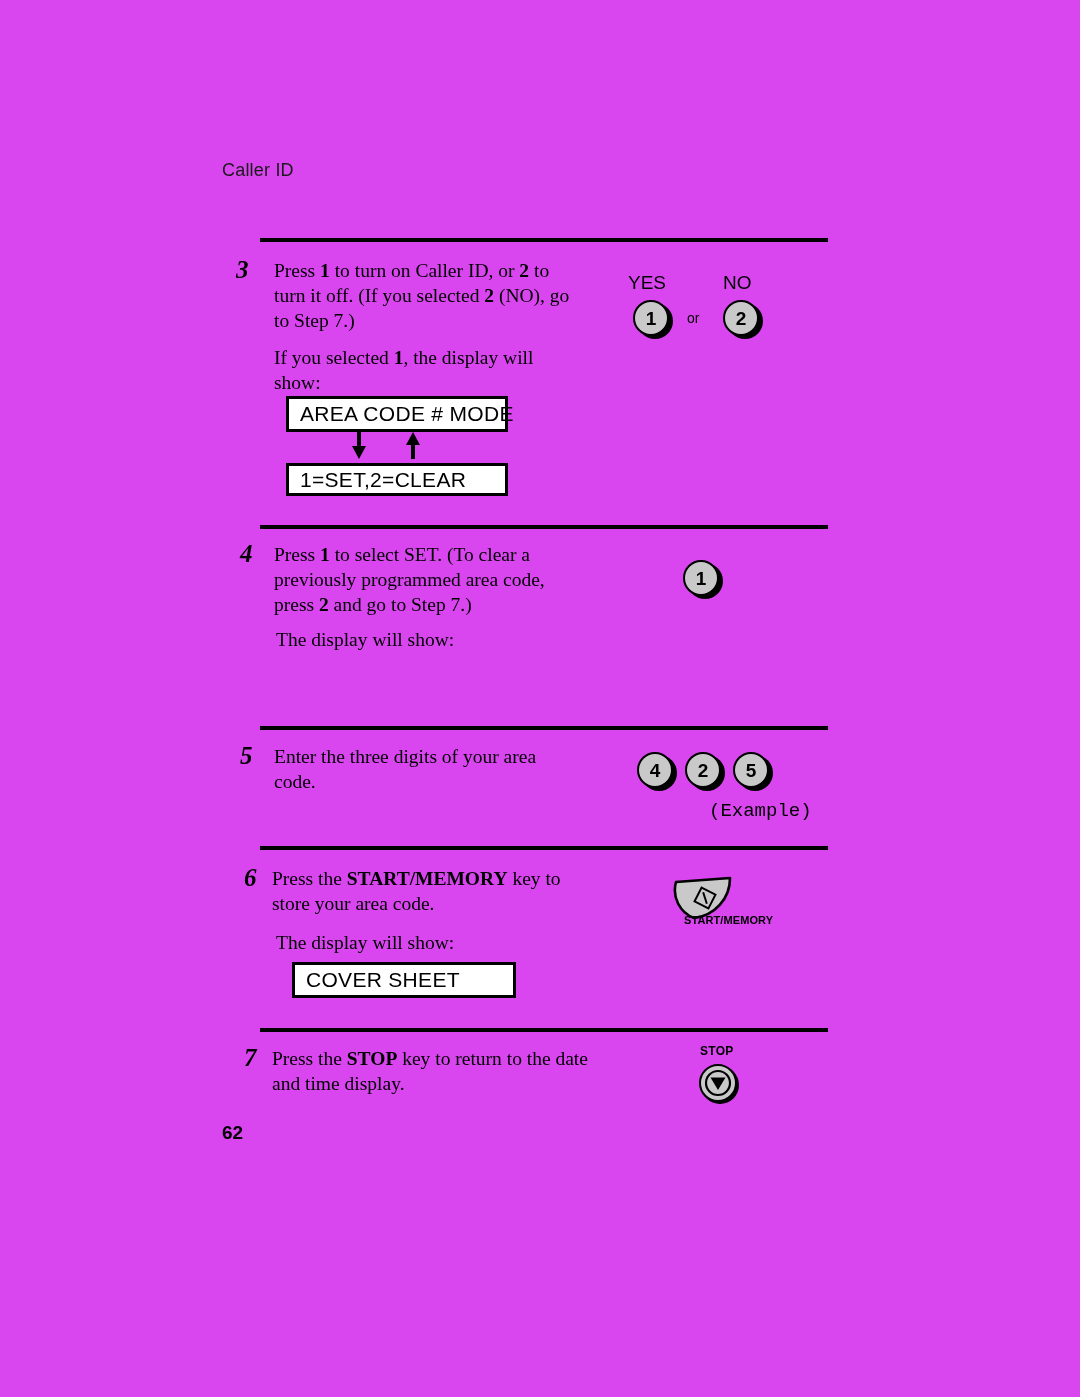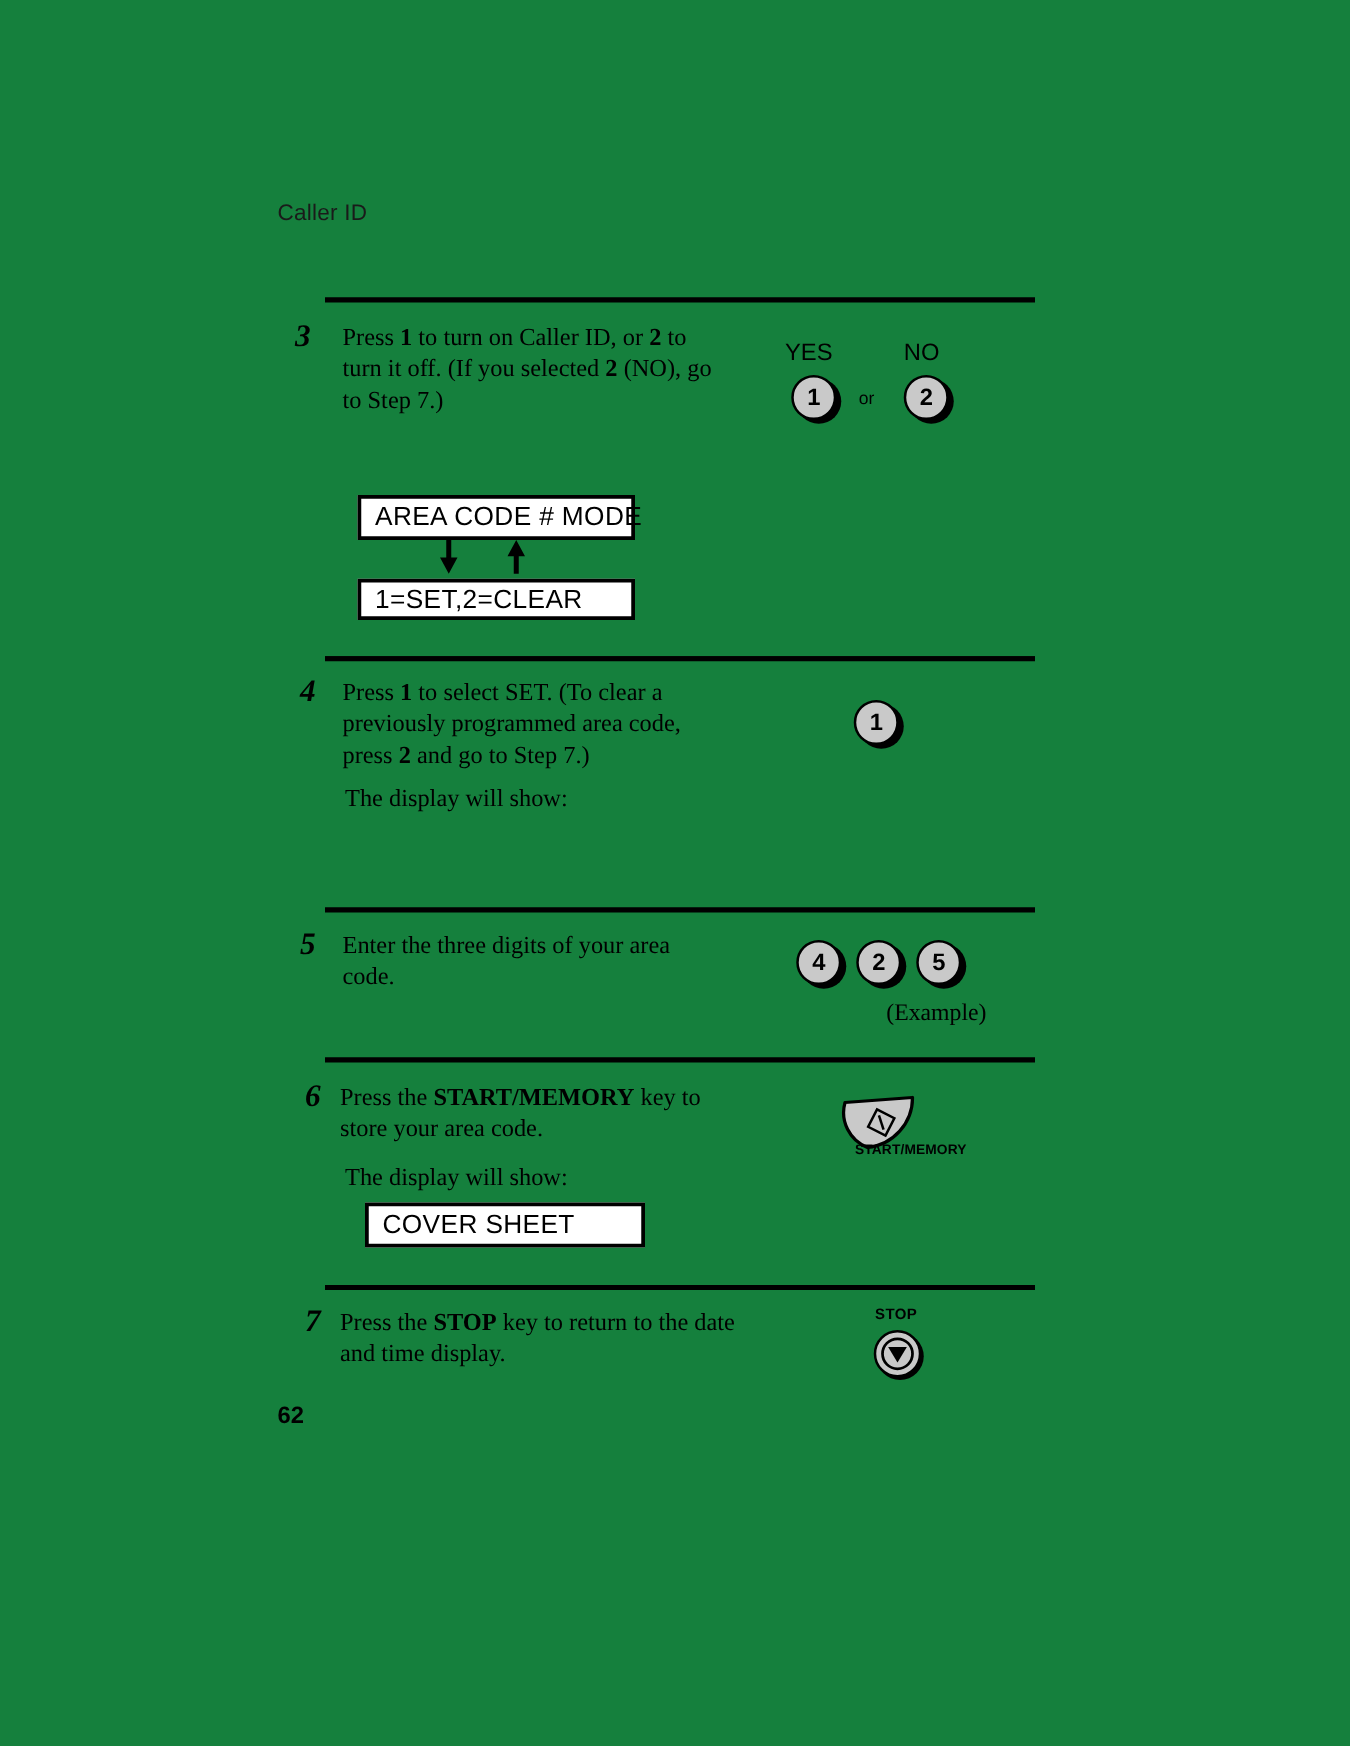--- a/index.html
+++ b/index.html
@@ -5,21 +5,21 @@
 <style>
   html, body {
     margin: 0;
     padding: 0;
     background: #ffffff;
   }
   .page {
     position: relative;
     width: 1080px;
     height: 1397px;
-    background: #15803d;
+    background: #d946ef;
     overflow: hidden;
     font-family: "Liberation Serif", "DejaVu Serif", serif;
     color: #000000;
   }
 
   
   .running-header {
     position: absolute;
     left: 222px;
     top: 160px;
@@ -131,21 +131,21 @@
     white-space: nowrap;
   }
   .or-text {
     position: absolute;
     font-family: Liberation Sans, sans-serif;
     font-size: 14px;
     color: #000;
   }
   .example-text {
     position: absolute;
-    font-family: Liberation Serif, serif;
+    font-family: Liberation Mono, monospace;
     font-size: 19px;
     color: #000;
     white-space: nowrap;
   }
 
   
   .startmem {
     position: absolute;
   }
   .startmem-label {
@@ -201,20 +201,21 @@
   </div>
 
   <div class="or-text" style="left:687px; top:310px;">or</div>
 
   <div class="key-caption" style="left:723px; top:272px;">NO</div>
   <div class="keybtn" style="left:723px; top:300px;">
     <div class="shadow"></div>
     <div class="face">2</div>
   </div>
 
+  <div class="sub-note" style="left:274px; top:345px; width:300px;">If you selected <b>1</b>, the display will show:</div>
 
   <div class="lcd" style="left:286px; top:396px; width:222px; height:36px;">AREA CODE # MODE</div>
 
   <div class="arrow-wrap" style="left:344px; top:432px;">
     <svg width="30" height="28" viewBox="0 0 30 28" xmlns="http://www.w3.org/2000/svg">
       <path d="M13 0 L17 0 L17 14 L22 14 L15 27 L8 14 L13 14 Z" fill="#000"></path>
     </svg>
   </div>
 
   <div class="arrow-wrap" style="left:398px; top:432px;">

